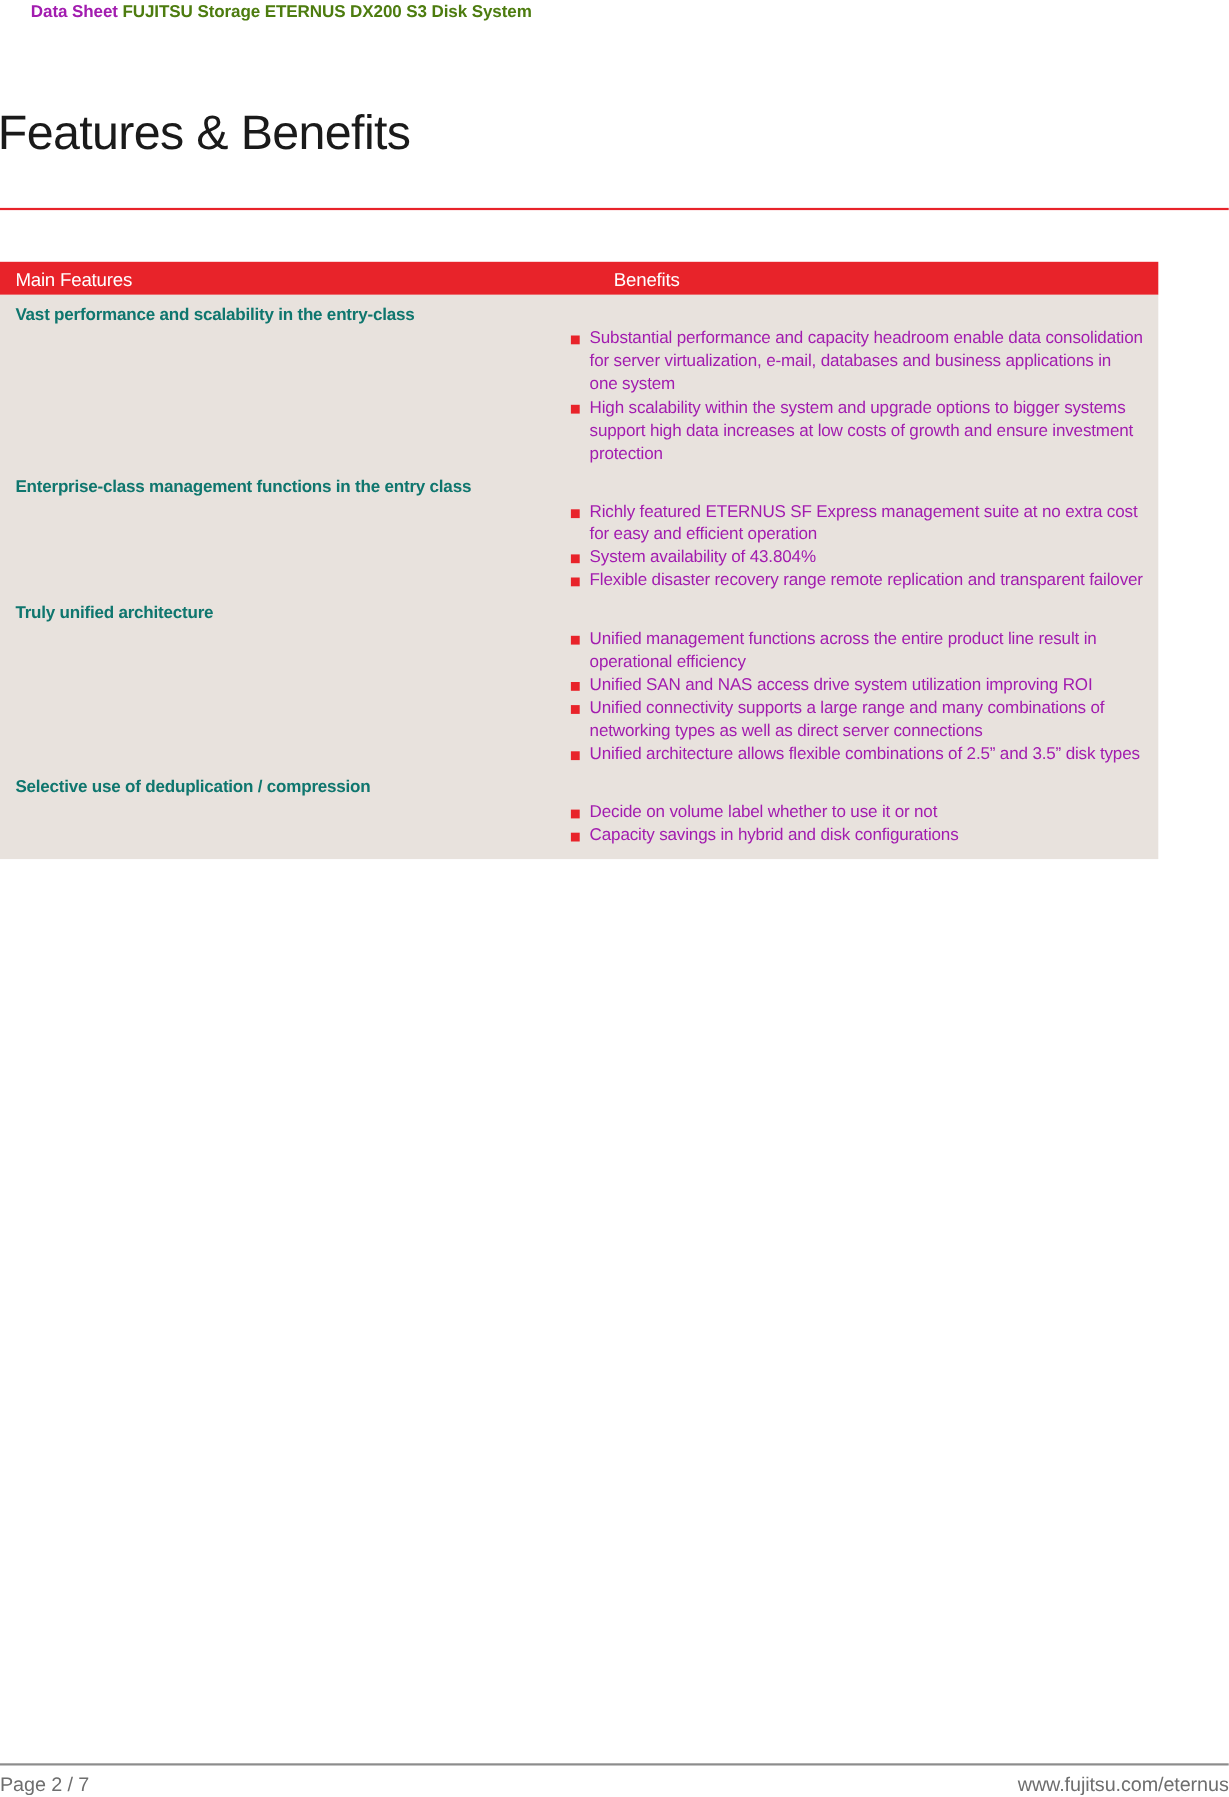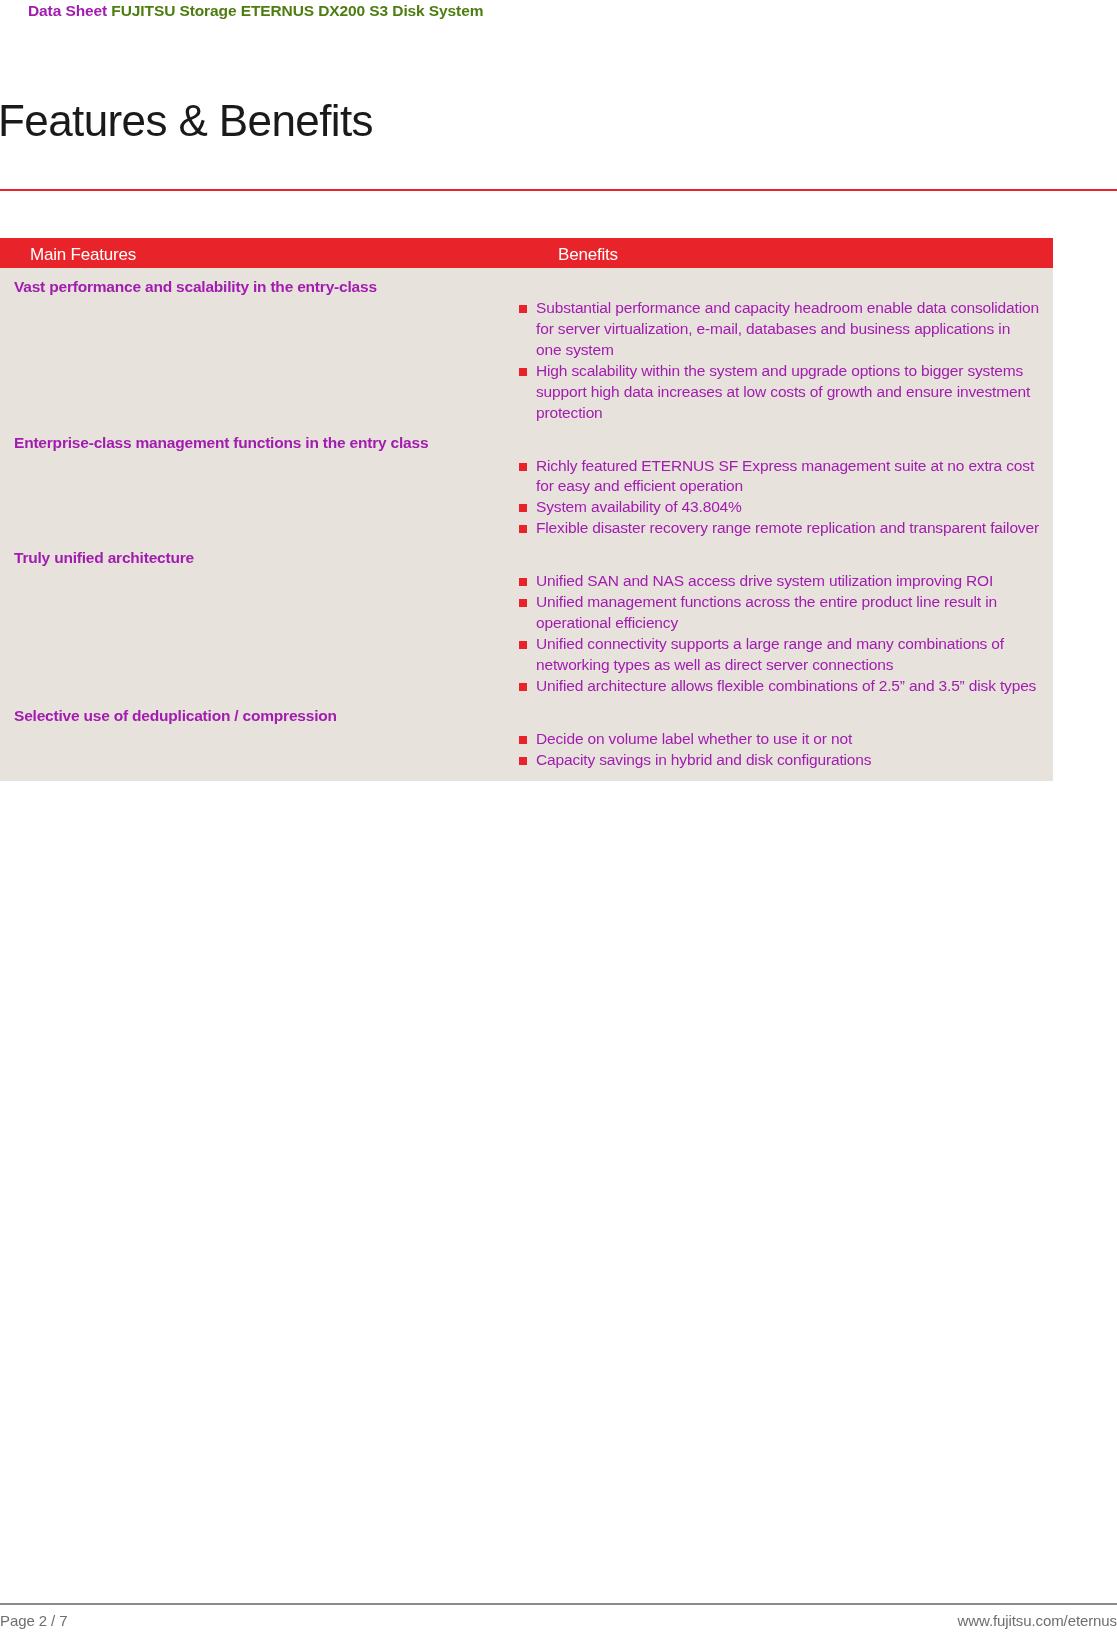--- a/index.html
+++ b/index.html
@@ -80,39 +80,39 @@
     align-items: flex-end;
   }
   .fb-head .col {
     color: #ffffff;
     font-size: 17px;
     font-weight: 400;
     line-height: 1;
     padding-bottom: 5px;
     letter-spacing: -0.2px;
   }
-  .fb-head .col-features { width: 518px; padding-left: 30px; box-sizing: border-box; }
+  .fb-head .col-features { width: 518px; padding-left: 14px; box-sizing: border-box; }
   .fb-head .col-benefits { flex: 1; margin-left: 40px; }
 
   .fb-body {
     background: #e8e2dd;
     padding-bottom: 10px;
   }
   .fb-row {
     display: flex;
     align-items: flex-start;
   }
   .fb-cell-feature {
     width: 518px;
     box-sizing: border-box;
     padding-left: 14px;
     padding-top: 9px;
     font-size: 15.5px;
     font-weight: bold;
-    color: #a21caf;
+    color: #0f766e;
     letter-spacing: -0.2px;
     line-height: 1.25;
   }
   .fb-cell-benefits {
     flex: 1;
     padding-top: 32px;
     padding-right: 14px;
   }
   .fb-row.first .fb-cell-benefits { padding-top: 30px; }
 
@@ -148,21 +148,21 @@
     width: 1117px;
     height: 1.5px;
     background: #8c8c8c;
   }
   .footer {
     position: absolute;
     left: 0;
     top: 1608px;
     width: 1117px;
     height: 26px;
-    font-size: 15px;
+    font-size: 18px;
     color: #6e6e6e;
     letter-spacing: -0.1px;
   }
   .footer .left {
     position: absolute;
     left: 0px;
     top: 4px;
   }
   .footer .right {
     position: absolute;
@@ -209,22 +209,22 @@
             <li><span class="sq"></span><span>System availability of 43.804%</span></li>
             <li><span class="sq"></span><span>Flexible disaster recovery range remote replication and transparent failover</span></li>
           </ul>
         </div>
       </div>
 
       <div class="fb-row">
         <div class="fb-cell-feature">Truly unified architecture</div>
         <div class="fb-cell-benefits">
           <ul class="bullets">
+            <li><span class="sq"></span><span>Unified management functions across the entire product line result in operational efficiency</span></li>
             <li><span class="sq"></span><span>Unified SAN and NAS access drive system utilization improving ROI</span></li>
-            <li><span class="sq"></span><span>Unified management functions across the entire product line result in operational efficiency</span></li>
             <li><span class="sq"></span><span>Unified connectivity supports a large range and many combinations of networking types as well as direct server connections</span></li>
             <li><span class="sq"></span><span>Unified architecture allows flexible combinations of 2.5” and 3.5” disk types</span></li>
           </ul>
         </div>
       </div>
 
       <div class="fb-row">
         <div class="fb-cell-feature">Selective use of deduplication / compression</div>
         <div class="fb-cell-benefits">
           <ul class="bullets">

